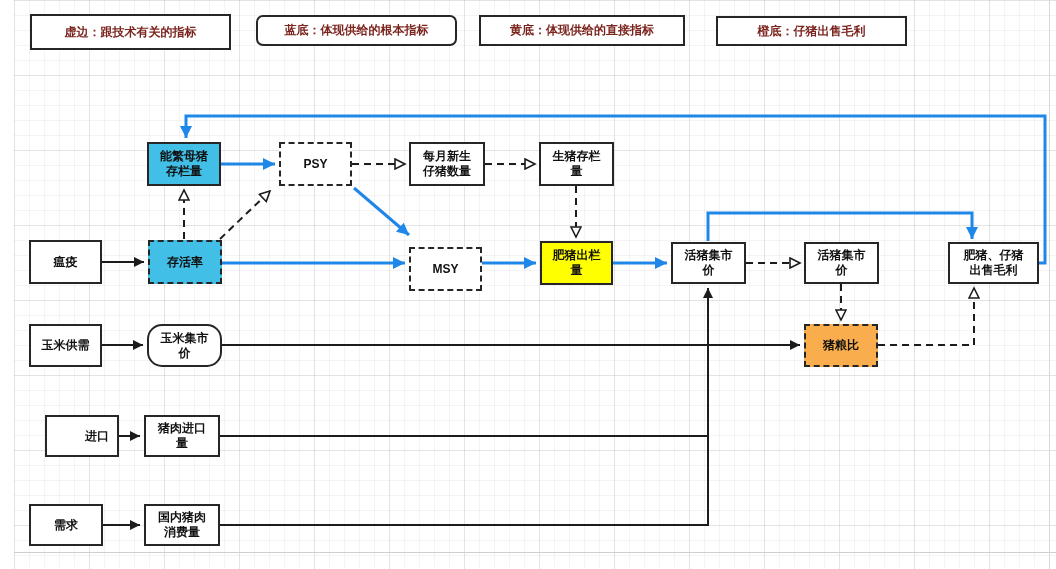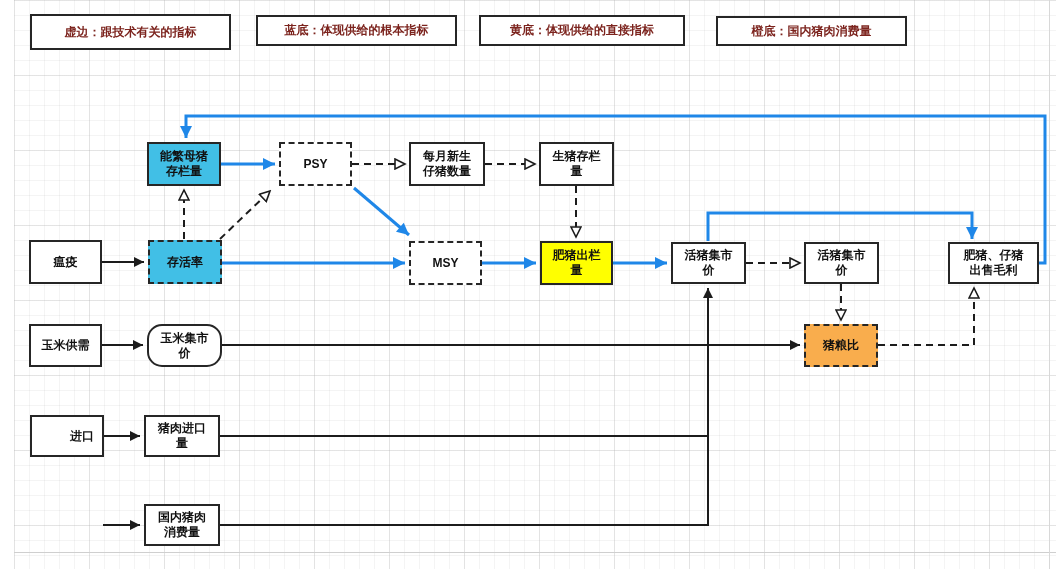--- a/index.html
+++ b/index.html
@@ -75,41 +75,42 @@
       <path d="M338 164 L391 164" marker-end="url(#arrowOpen)"></path>
       <path d="M471 164 L521 164" marker-end="url(#arrowOpen)"></path>
       <path d="M562 186 L562 237" marker-end="url(#arrowOpen)"></path>
       <path d="M732 263 L786 263" marker-end="url(#arrowOpen)"></path>
       <path d="M827 284 L827 320" marker-end="url(#arrowOpen)"></path>
       <path d="M864 345 L960 345 L960 288" marker-end="url(#arrowOpen)"></path>
     </g>
   </svg>
 
   <div class="legend-box dashdot" style="left:16px;top:14px;width:201px;height:36px;">虚边：跟技术有关的指标</div>
-  <div class="legend-box fill-cyan" style="left:242px;top:15px;width:201px;height:31px;">蓝底：体现供给的根本指标</div>
+  <div class="legend-box fill-cyan" style="left:242px;top:15px;width:201px;height:31px;border-radius:7px;">蓝底：体现供给的根本指标</div>
   <div class="legend-box fill-yellow" style="left:465px;top:15px;width:206px;height:31px;">黄底：体现供给的直接指标</div>
-  <div class="legend-box fill-orange" style="left:702px;top:16px;width:191px;height:30px;">橙底：国内猪肉消费量</div>
+  <div class="legend-box fill-orange" style="left:702px;top:16px;width:191px;height:30px;">橙底：仔猪出售毛利</div>
 
   <div class="node fill-cyan" style="left:133px;top:142px;width:74px;height:44px;">能繁母猪存栏量</div>
   <div class="node dashdot" style="left:265px;top:142px;width:73px;height:44px;">PSY</div>
   <div class="node" style="left:395px;top:142px;width:76px;height:44px;">每月新生仔猪数量</div>
   <div class="node" style="left:525px;top:142px;width:75px;height:44px;">生猪存栏量</div>
 
   <div class="node" style="left:15px;top:240px;width:73px;height:44px;">瘟疫</div>
   <div class="node fill-cyan dashdot" style="left:134px;top:240px;width:74px;height:44px;">存活率</div>
-  <div class="node dashdot" style="left:395px;top:241px;width:73px;height:44px;">MSY</div>
+  <div class="node dashdot" style="left:395px;top:247px;width:73px;height:44px;">MSY</div>
   <div class="node fill-yellow" style="left:526px;top:241px;width:73px;height:44px;">肥猪出栏量</div>
   <div class="node" style="left:657px;top:242px;width:75px;height:42px;">活猪集市价</div>
   <div class="node" style="left:790px;top:242px;width:75px;height:42px;">活猪集市价</div>
   <div class="node" style="left:934px;top:242px;width:91px;height:42px;">肥猪、仔猪出售毛利</div>
 
   <div class="node" style="left:15px;top:324px;width:73px;height:43px;">玉米供需</div>
   <div class="node" style="left:133px;top:324px;width:75px;height:43px;border-radius:15px;">玉米集市价</div>
   <div class="node fill-orange dashdot" style="left:790px;top:324px;width:74px;height:43px;">猪粮比</div>
 
-  <div class="node" style="left:16px;top:415px;width:74px;height:42px;padding-left:38px;">进口</div>
+  <div class="node" style="left:31px;top:415px;width:74px;height:42px;padding-left:38px;">进口</div>
   <div class="node" style="left:130px;top:415px;width:76px;height:42px;">猪肉进口量</div>
 
+  <div class="node" style="left:15px;top:504px;width:74px;height:42px;">需求</div>
   <div class="node" style="left:130px;top:504px;width:76px;height:42px;">国内猪肉消费量</div>
 
   <div class="page-edge-h"></div>
   <div class="page-edge-v"></div>
 </div>
 
 </body></html>

